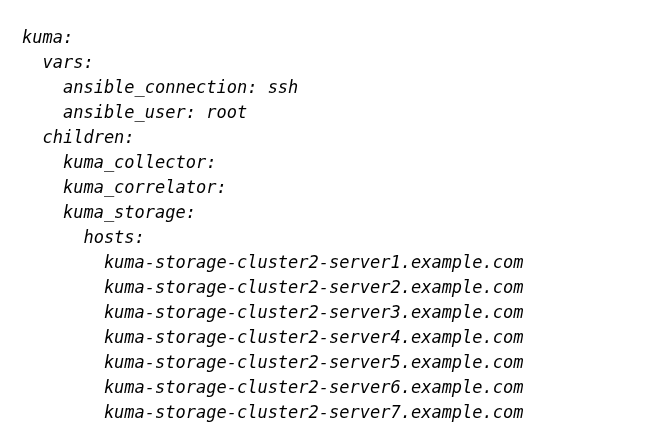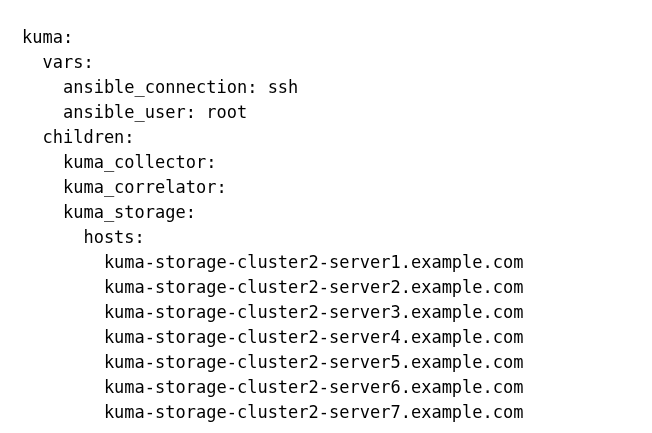--- a/index.html
+++ b/index.html
@@ -34,15 +34,15 @@
     height: 25px;
     font-family: inherit;
     font-size: inherit;
     line-height: 25px;
     color: inherit;
   }
 </style>
 </head>
 <body>
 
-<div class="page" style="background: rgb(255, 255, 255);">
+<div class="page" style="background: rgb(255, 255, 255); font-style: italic;">
   <pre class="code-block" id="code-block" style="color: rgb(0, 0, 0);"><div class="code-line">kuma:</div><div class="code-line">  vars:</div><div class="code-line">    ansible_connection: ssh</div><div class="code-line">    ansible_user: root</div><div class="code-line">  children:</div><div class="code-line">    kuma_collector:</div><div class="code-line">    kuma_correlator:</div><div class="code-line">    kuma_storage:</div><div class="code-line">      hosts:</div><div class="code-line">        kuma-storage-cluster2-server1.example.com</div><div class="code-line">        kuma-storage-cluster2-server2.example.com</div><div class="code-line">        kuma-storage-cluster2-server3.example.com</div><div class="code-line">        kuma-storage-cluster2-server4.example.com</div><div class="code-line">        kuma-storage-cluster2-server5.example.com</div><div class="code-line">        kuma-storage-cluster2-server6.example.com</div><div class="code-line">        kuma-storage-cluster2-server7.example.com</div></pre>
 </div>
 
 </body></html>

